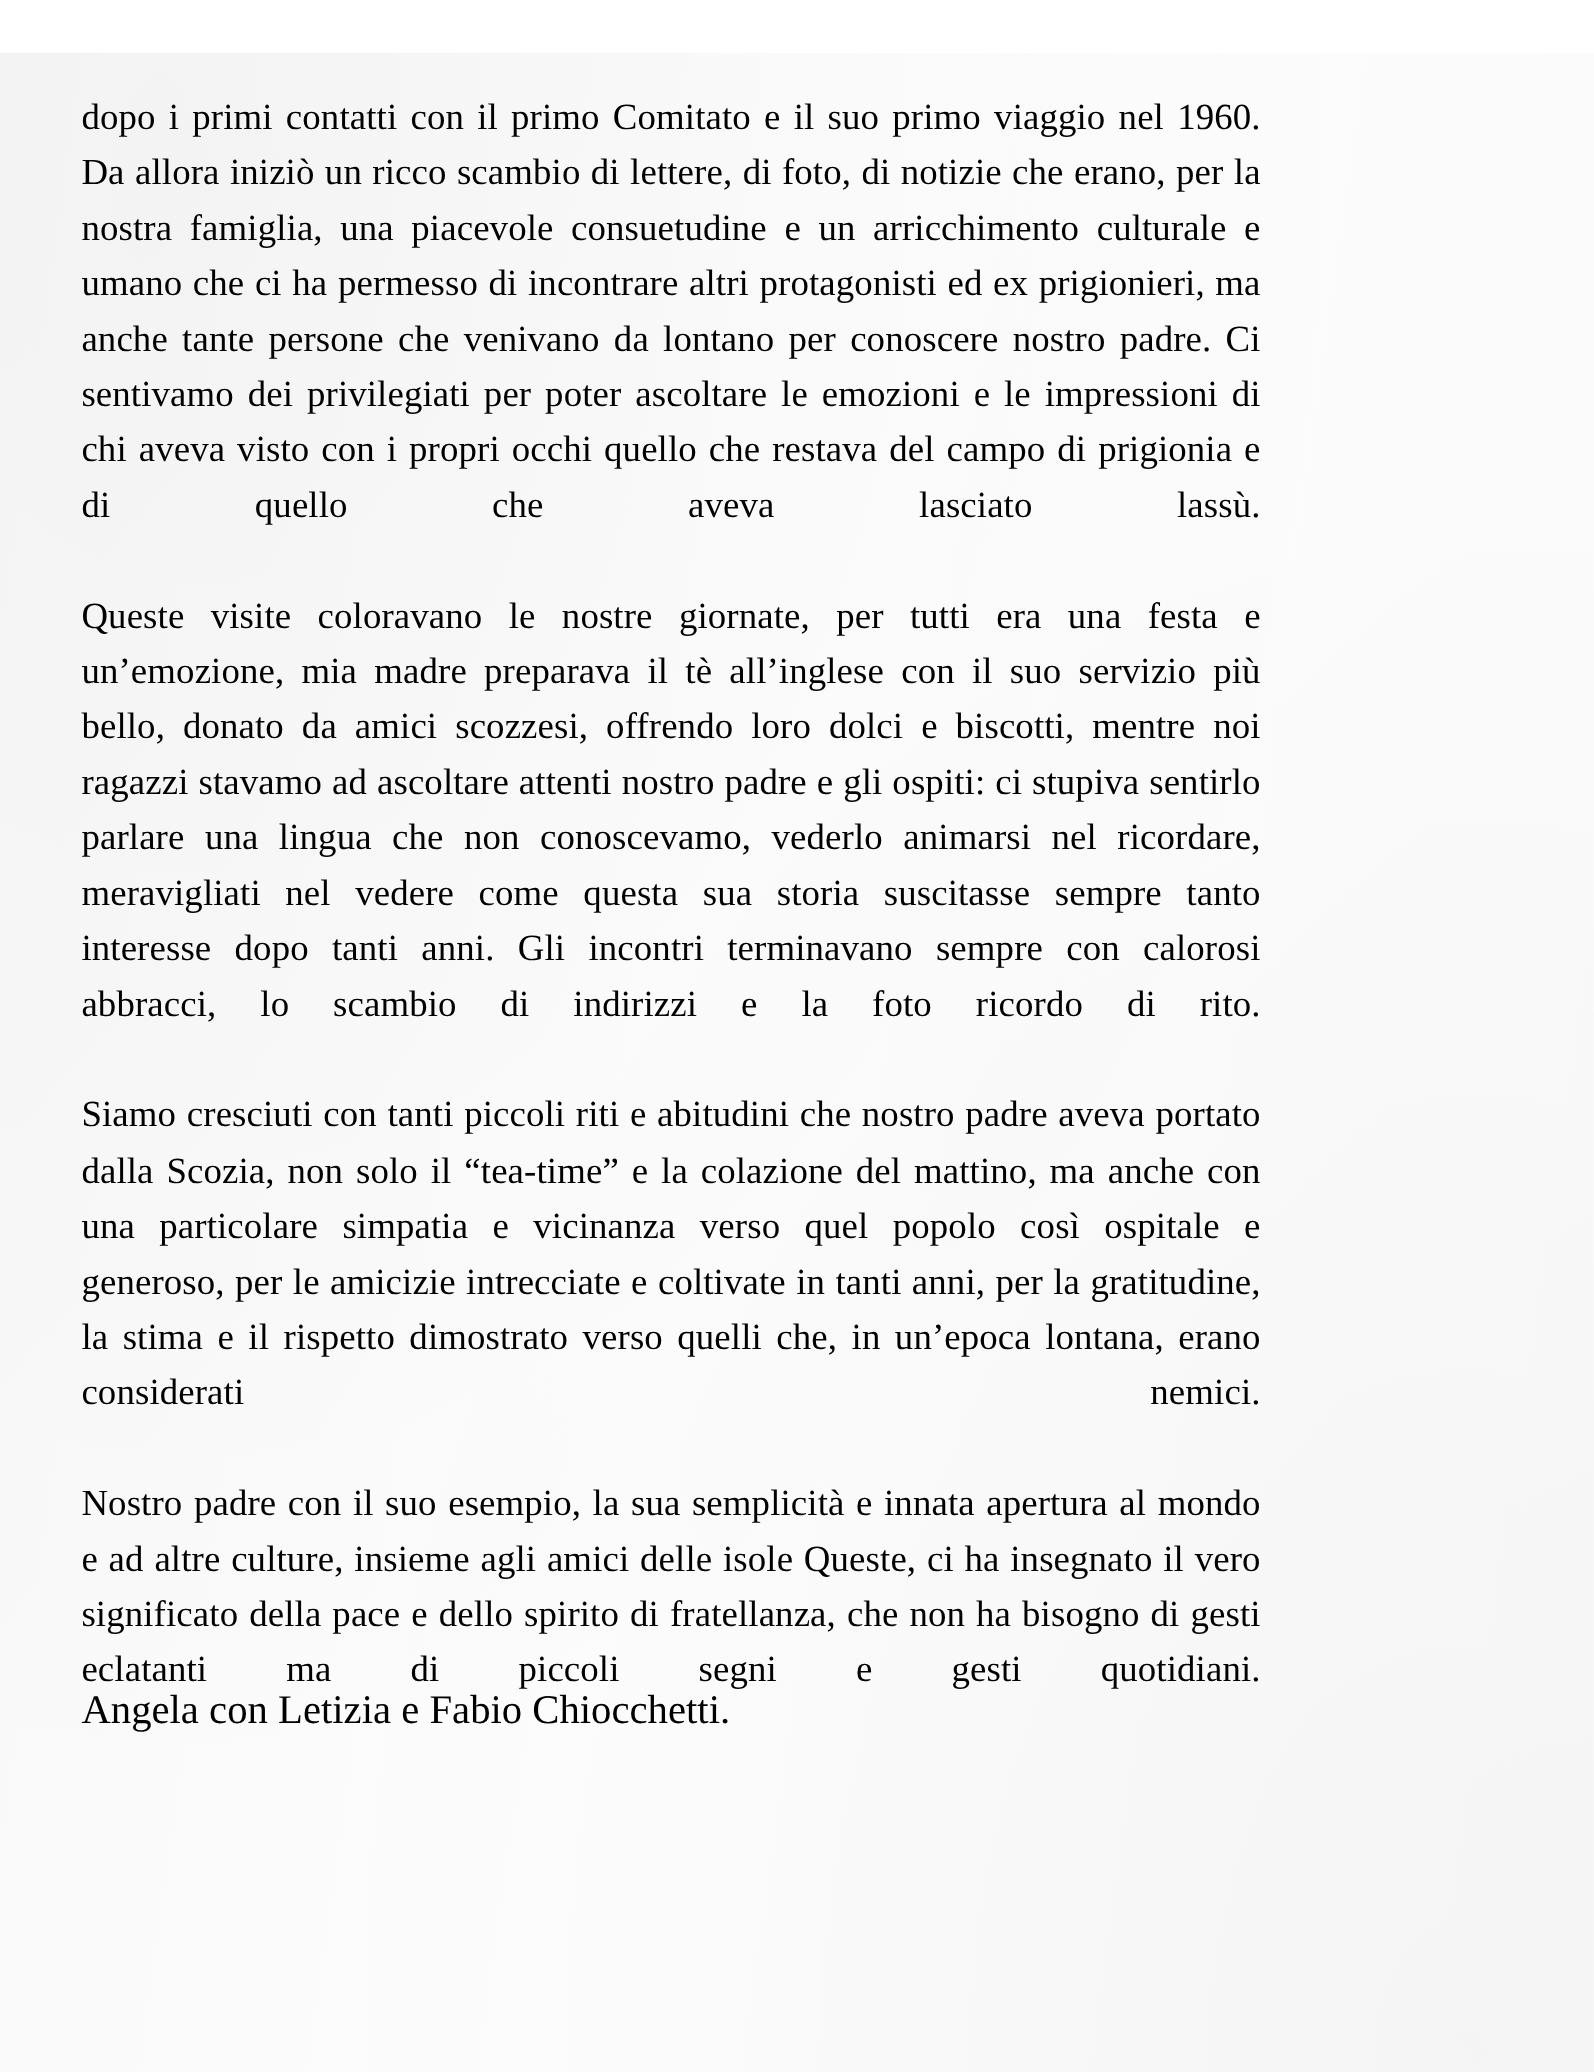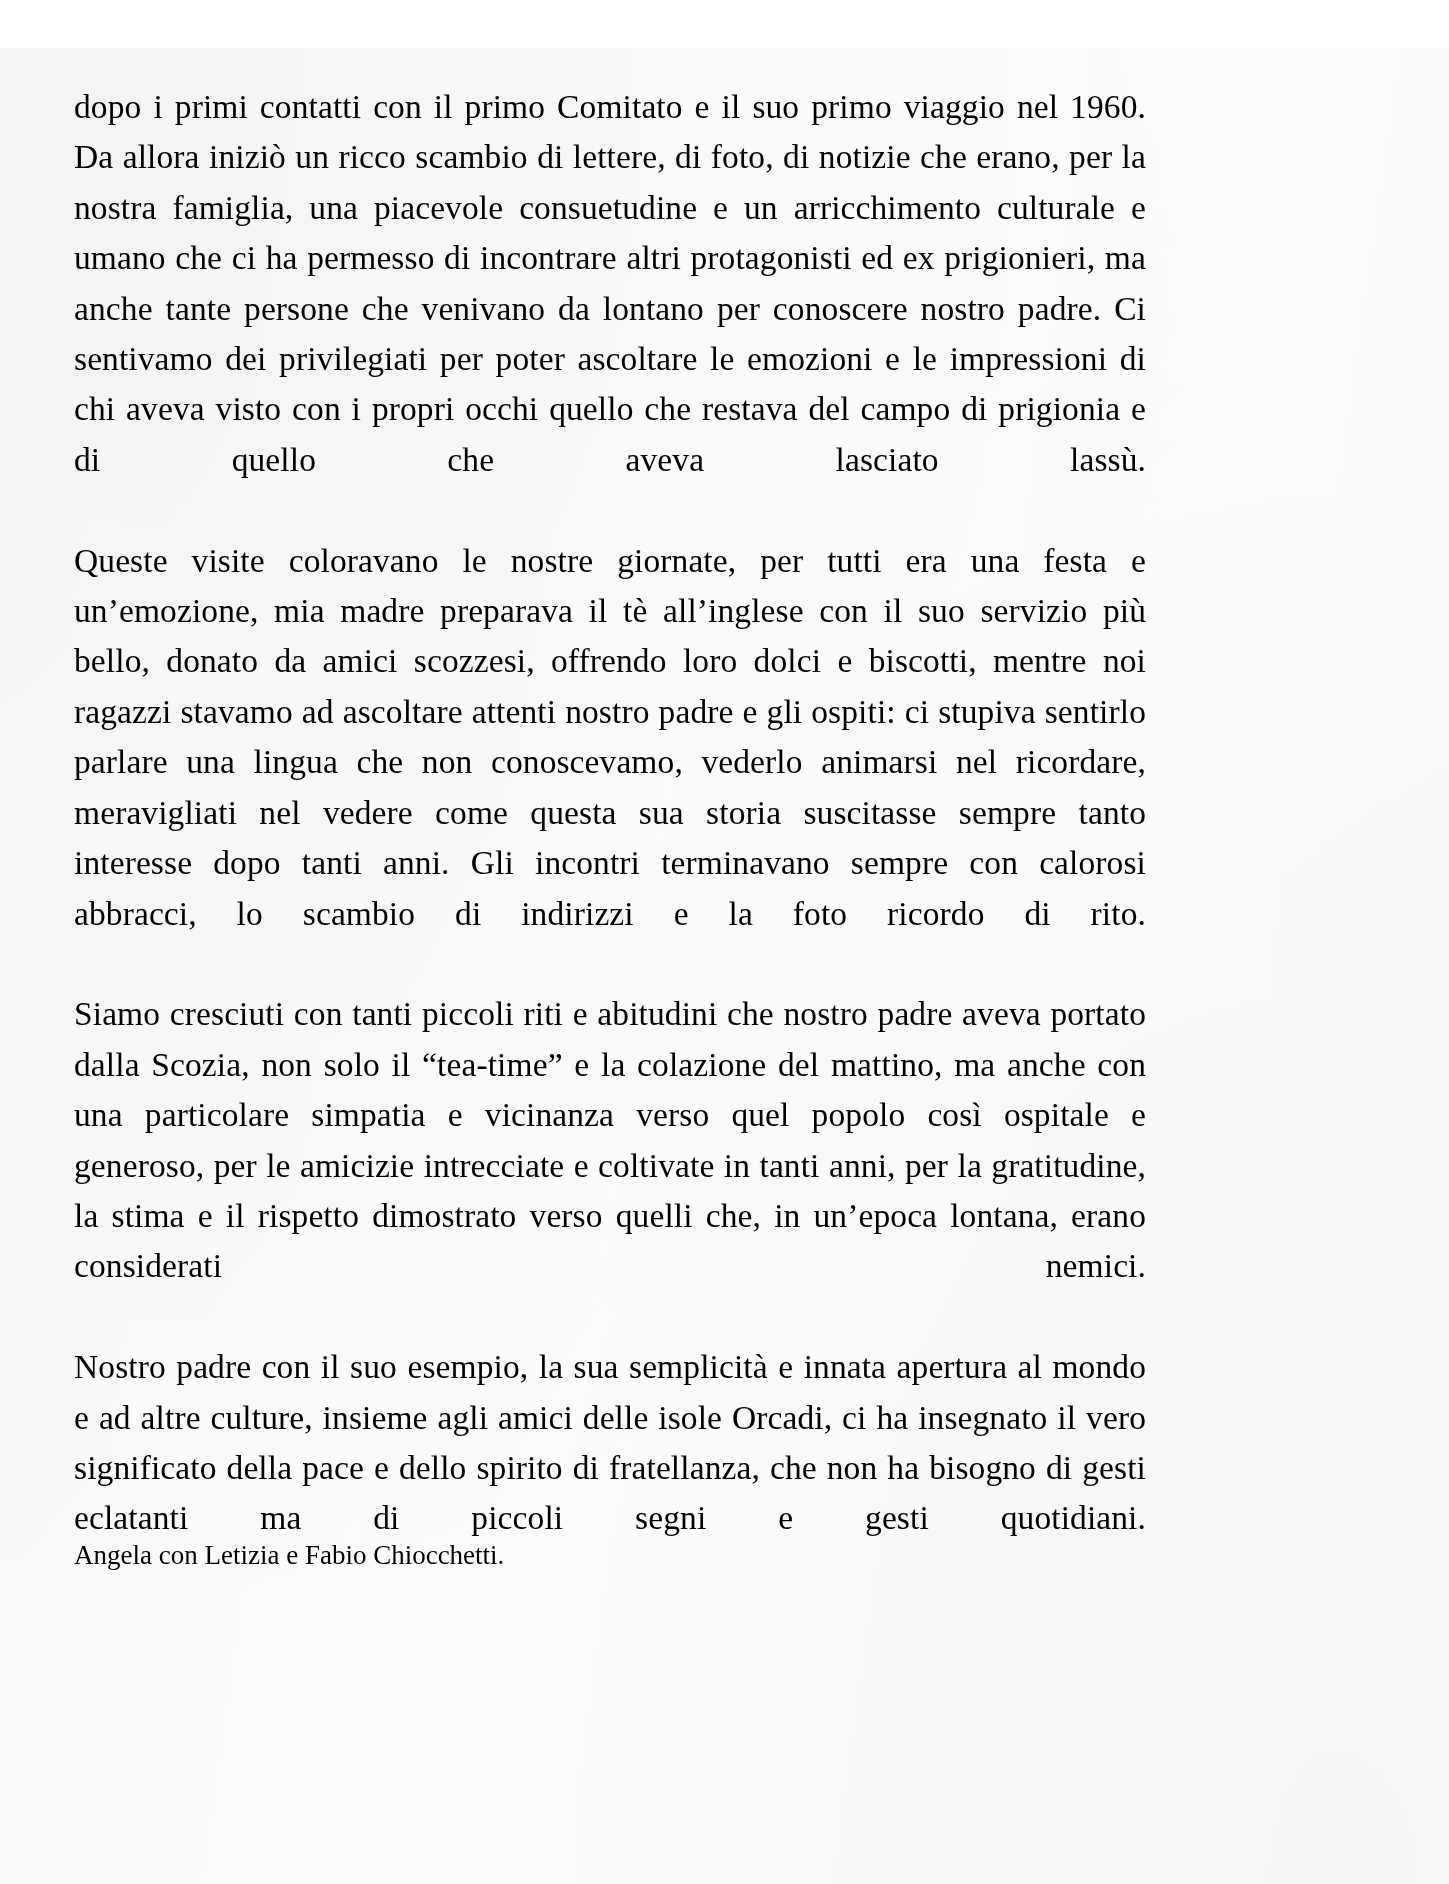--- a/index.html
+++ b/index.html
@@ -55,32 +55,32 @@
     width: 100%;
   }
   p.para.nostretch::after {
     content: none;
   }
   .signature {
     position: absolute;
     left: 74px;
     top: 1482px;
     width: 1072px;
-    font-size: 27px;
+    font-size: 37px;
     line-height: 50.4px;
     text-align: left;
   }
 </style>
 </head>
 <body>
 
 <div class="page" style="background: rgb(253, 253, 253); color: rgb(0, 0, 0);">
   <div class="scan-noise"></div>
 
   <div class="textblock">
     <p class="para">dopo i primi contatti con il primo Comitato e il suo primo viaggio nel 1960.  Da allora iniziò un ricco scambio di lettere, di foto, di notizie che erano, per la nostra famiglia, una piacevole consuetudine e un arricchimento culturale e umano che ci ha permesso di incontrare altri protagonisti ed ex prigionieri, ma anche tante persone che venivano da lontano   per conoscere nostro padre. Ci sentivamo dei privilegiati per poter ascoltare le emozioni e le impressioni di chi aveva visto con i propri occhi quello che restava del campo di prigionia e di quello che aveva lasciato lassù.</p>
     <p class="para">Queste visite coloravano le nostre giornate, per tutti era una festa e un’emozione, mia madre preparava il tè all’inglese con il suo servizio più bello, donato da amici scozzesi, offrendo loro dolci e biscotti, mentre noi ragazzi stavamo ad ascoltare attenti nostro padre e gli ospiti: ci stupiva sentirlo parlare una lingua che non conoscevamo, vederlo animarsi nel ricordare, meravigliati nel vedere come questa sua storia suscitasse sempre tanto interesse dopo tanti anni. Gli incontri terminavano sempre con calorosi abbracci, lo scambio di indirizzi e la foto ricordo di rito.</p>
     <p class="para">Siamo cresciuti con tanti piccoli riti e abitudini che nostro padre aveva portato dalla Scozia, non solo il “tea-time” e la colazione del mattino, ma anche con una particolare simpatia e vicinanza verso quel popolo così ospitale e generoso, per le amicizie intrecciate e coltivate in tanti anni, per la gratitudine, la stima e il rispetto dimostrato verso quelli che, in un’epoca lontana, erano considerati nemici.</p>
-    <p class="para">Nostro padre con il suo esempio, la sua semplicità e innata apertura al mondo e ad altre culture, insieme agli amici delle isole Orcadi, ci ha insegnato il vero significato della pace e dello spirito di fratellanza, che non ha bisogno di gesti eclatanti ma di piccoli segni e gesti quotidiani.</p>
+    <p class="para">Nostro padre con il suo esempio, la sua semplicità e innata apertura al mondo e ad altre culture, insieme agli amici delle isole Queste, ci ha insegnato il vero significato della pace e dello spirito di fratellanza, che non ha bisogno di gesti eclatanti ma di piccoli segni e gesti quotidiani.</p>
   </div>
 
   <div class="signature">Angela  con Letizia e Fabio Chiocchetti.</div>
 </div>
 
 </body></html>

